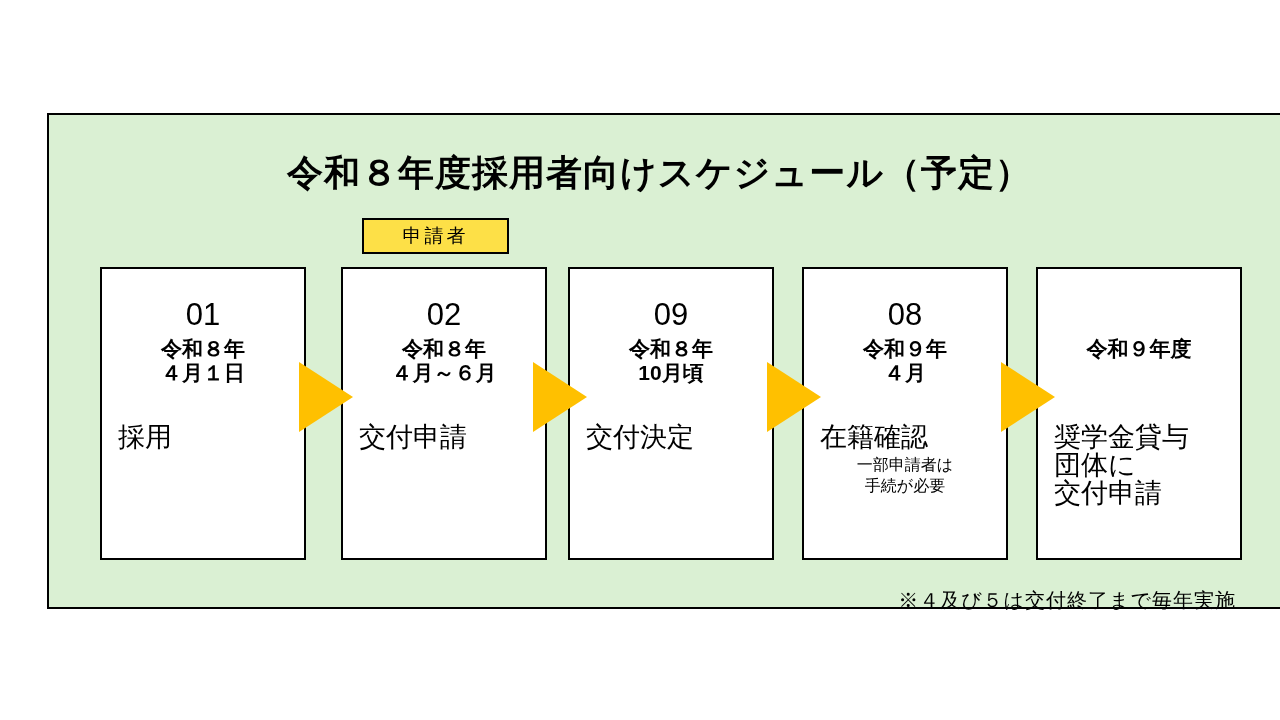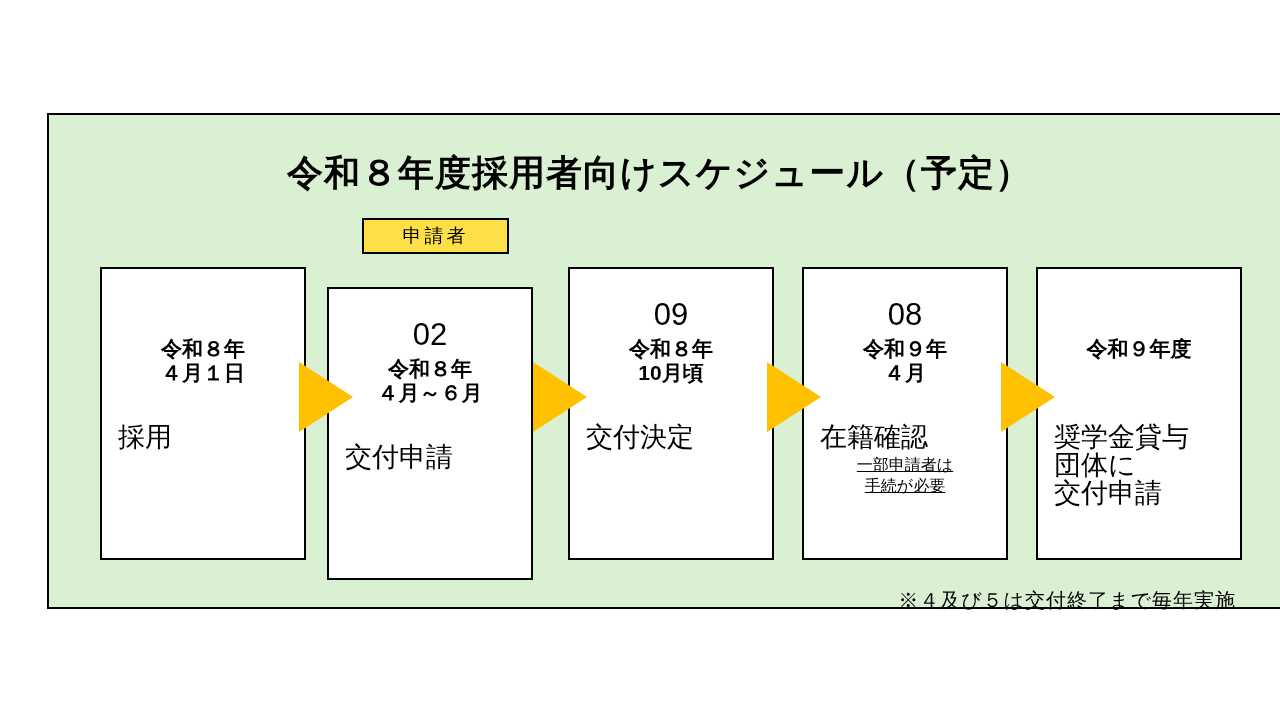--- a/index.html
+++ b/index.html
@@ -100,24 +100,23 @@
   .step-box .note {
     position: absolute;
     top: 169px;
     left: 0;
     width: 100%;
     text-align: center;
     font-size: 16px;
     font-weight: 400;
     line-height: 21px;
     white-space: pre-line;
-    text-decoration: underline;
   }
   .box-1 { left: 51px; }
-  .box-2 { left: 278px; margin-top: 20px; }
+  .box-2 { left: 292px; }
   .box-3 { left: 519px; }
   .box-4 { left: 753px; }
   .box-5 { left: 987px; }
   .flow-arrow {
     position: absolute;
     top: 247px;
     width: 54px;
     height: 70px;
     background: var(--arrow, #FFC000);
     clip-path: polygon(0 0, 100% 50%, 0 100%);
@@ -143,20 +142,21 @@
 <div class="stage">
   <div class="panel">
 
     <div class="title">令和８年度採用者向けスケジュール（予定）</div>
 
     <div class="applicant-box">
       <span>申請者</span>
     </div>
 
     <div class="step-box box-1">
+      <div class="num">01</div>
       <div class="date">令和８年
 ４月１日</div>
       <div class="action">採用</div>
       <div class="note"></div>
     </div>
 
     <div class="flow-arrow arrow-1"></div>
 
     <div class="step-box box-2">
       <div class="num">02</div>

